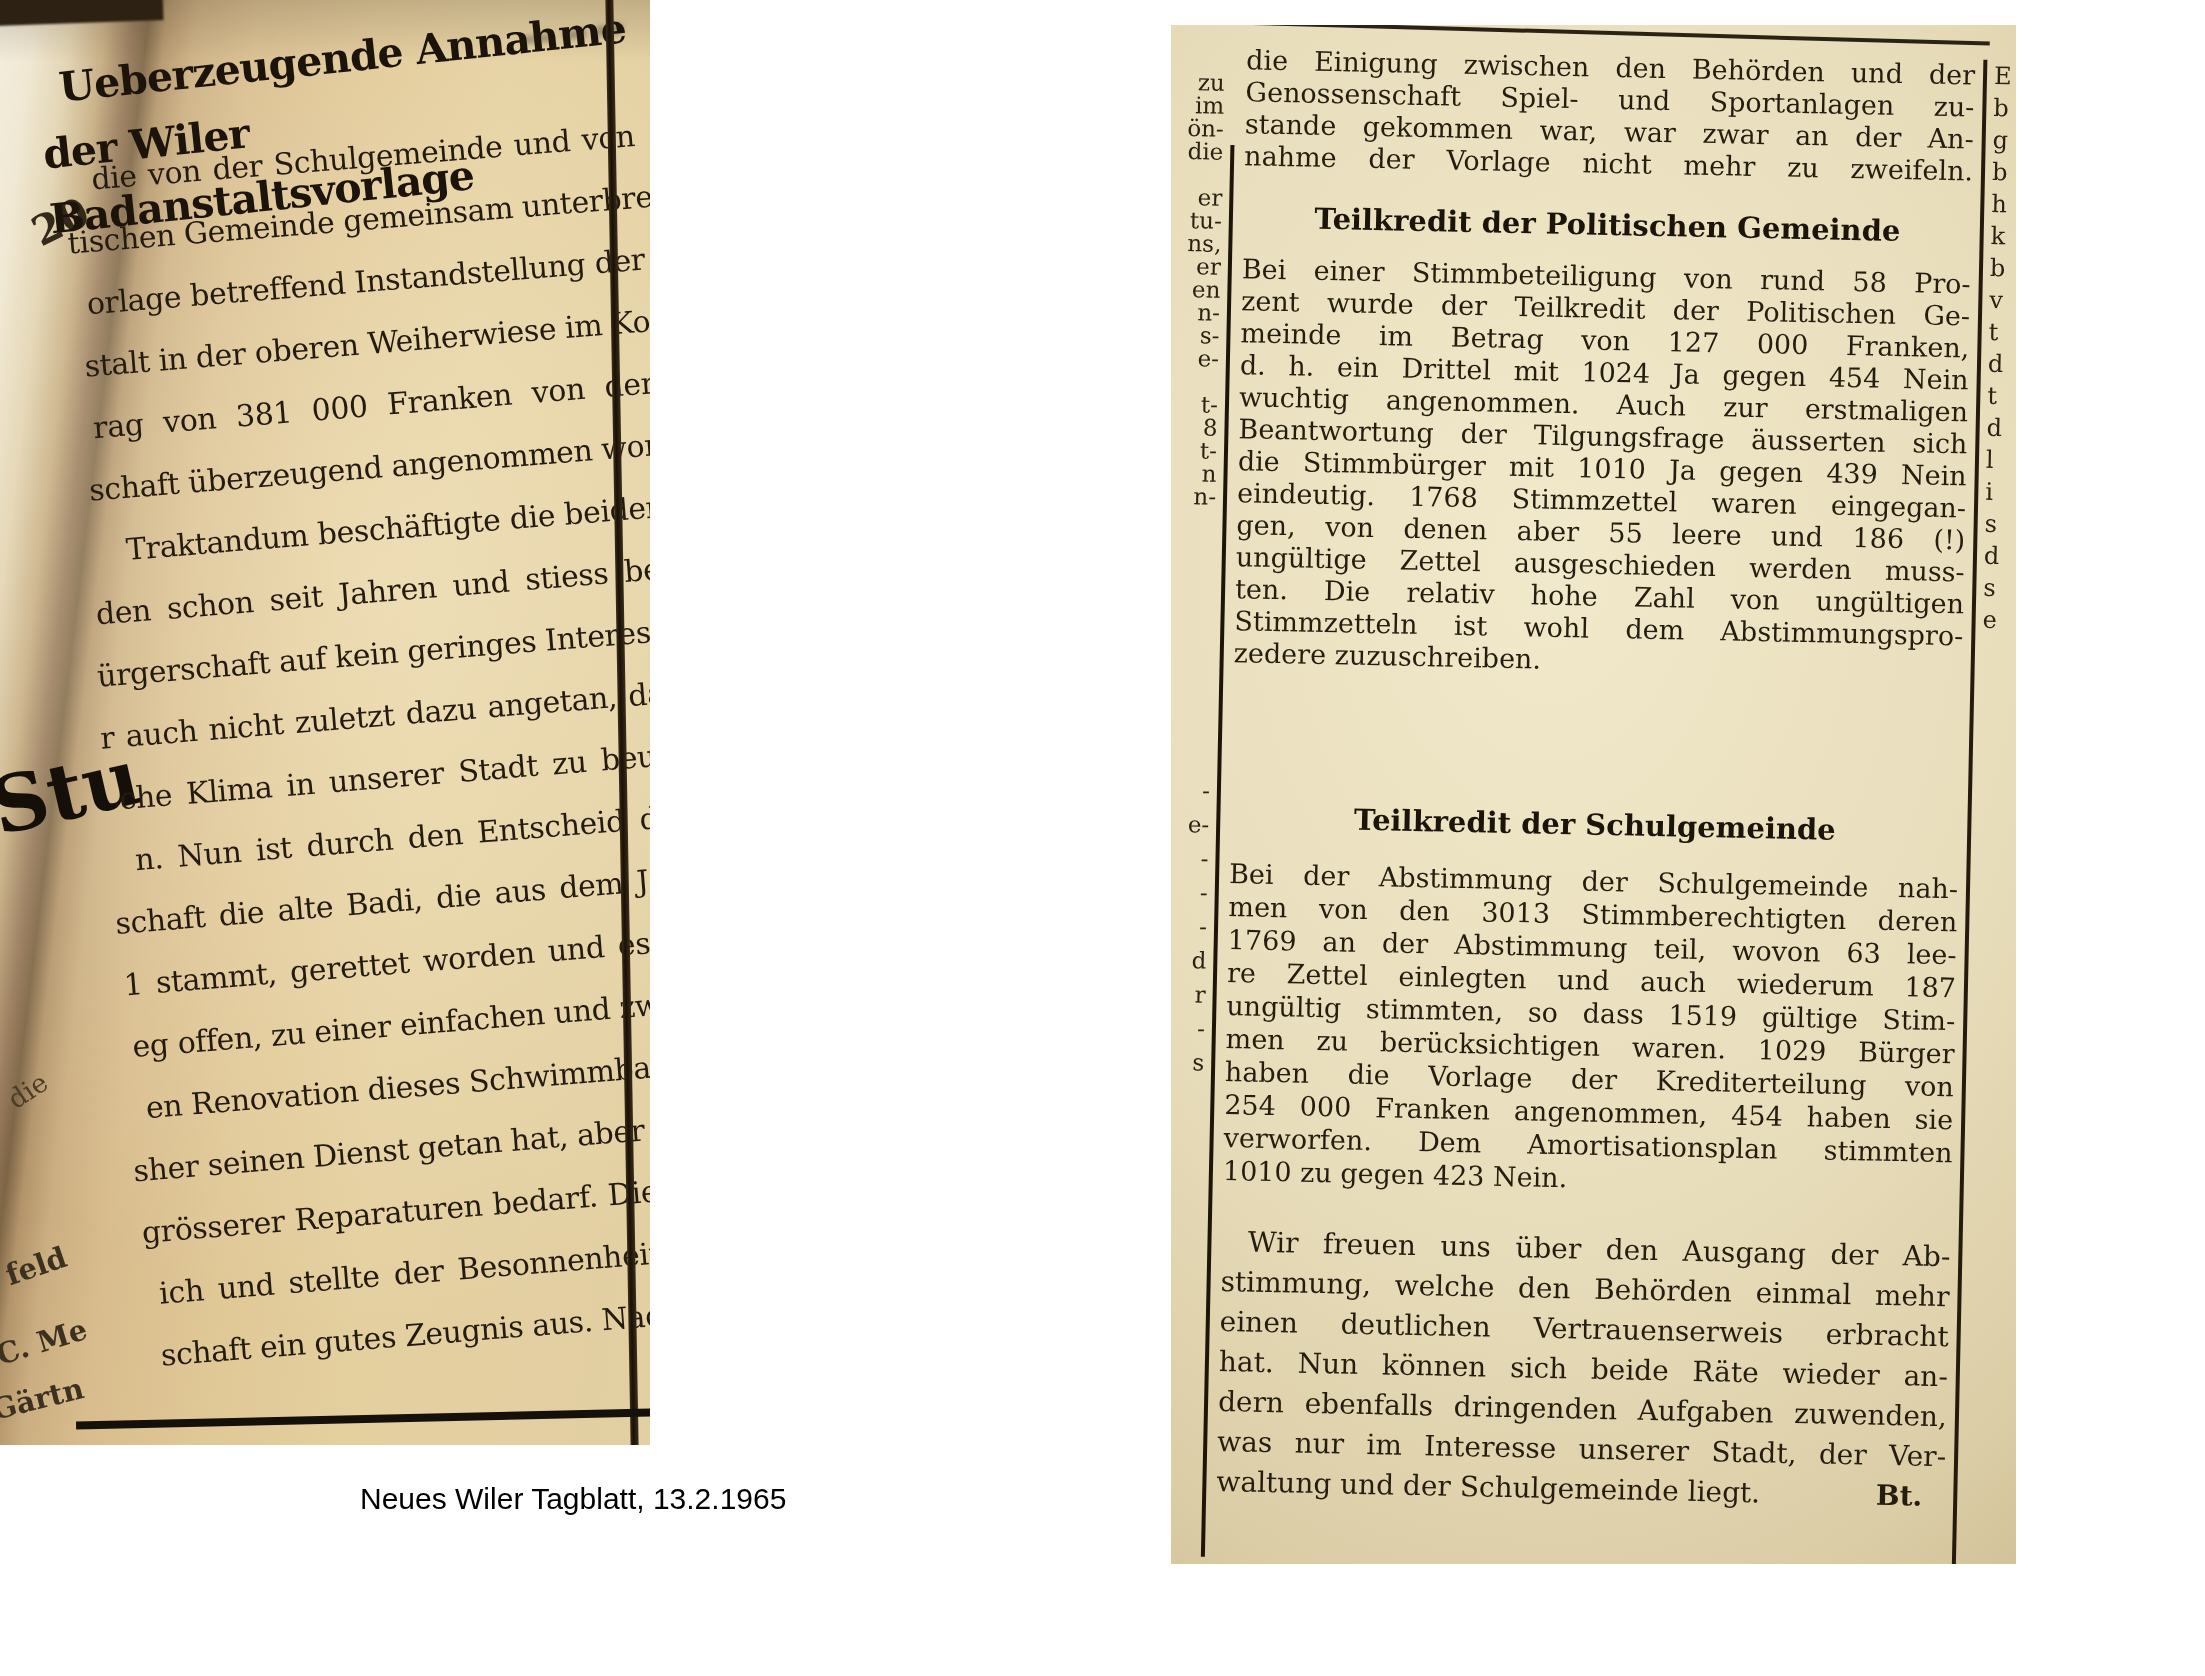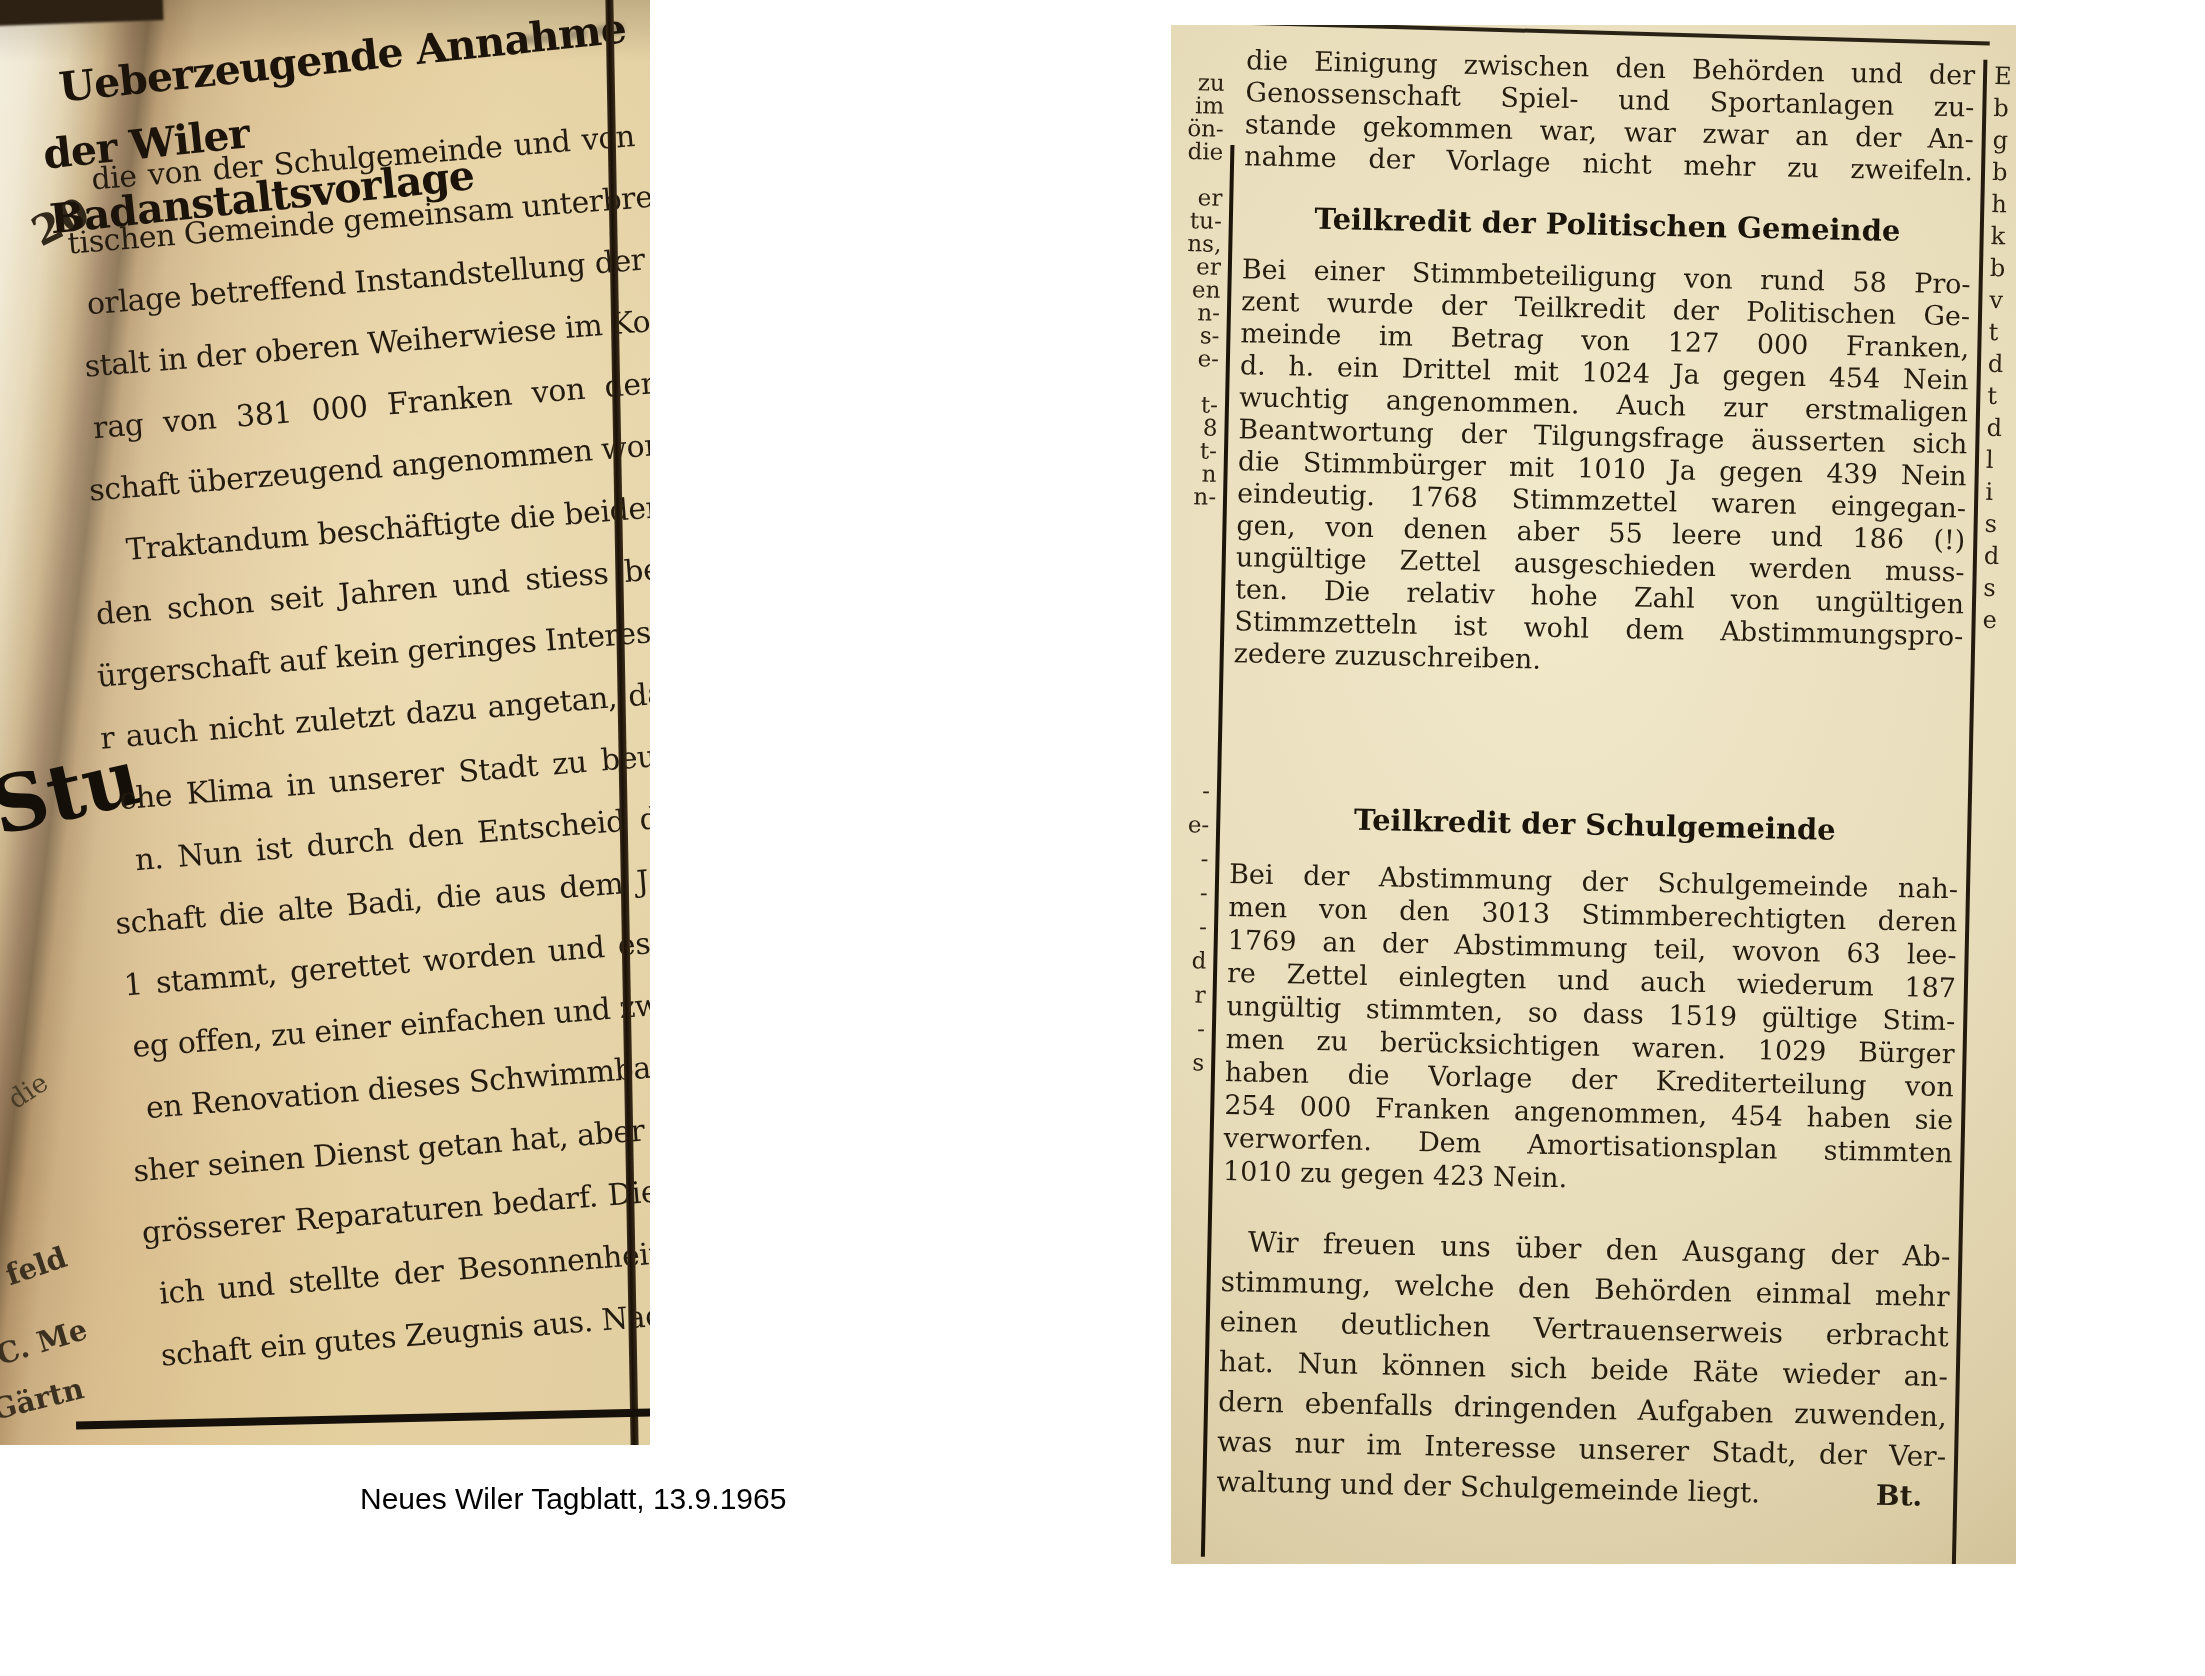--- a/index.html
+++ b/index.html
@@ -143,21 +143,21 @@
         <div class="line">sher seinen Dienst getan hat, aber drin-</div>
         <div class="line">grösserer Reparaturen bedarf. Dies ist</div>
         <div class="line">ich und stellte der Besonnenheit der</div>
         <div class="line">schaft ein gutes Zeugnis aus. Nachdem</div>
       </div>
 
     <div class="lp-rule-right"></div>
     <div class="lp-rule-bottom"></div>
   </section>
 
-  <div class="caption">Neues Wiler Tagblatt, 13.9.1965</div>
+  <div class="caption">Neues Wiler Tagblatt, 13.2.1965</div>
 
   <section class="photo-right">
     <div class="rp-rot">
 
       <div class="rp-toprule"></div>
 
       <div class="rp-strip-left">
         <div class="grp-top">
             <div class="line">zu</div>
             <div class="line">im</div>

